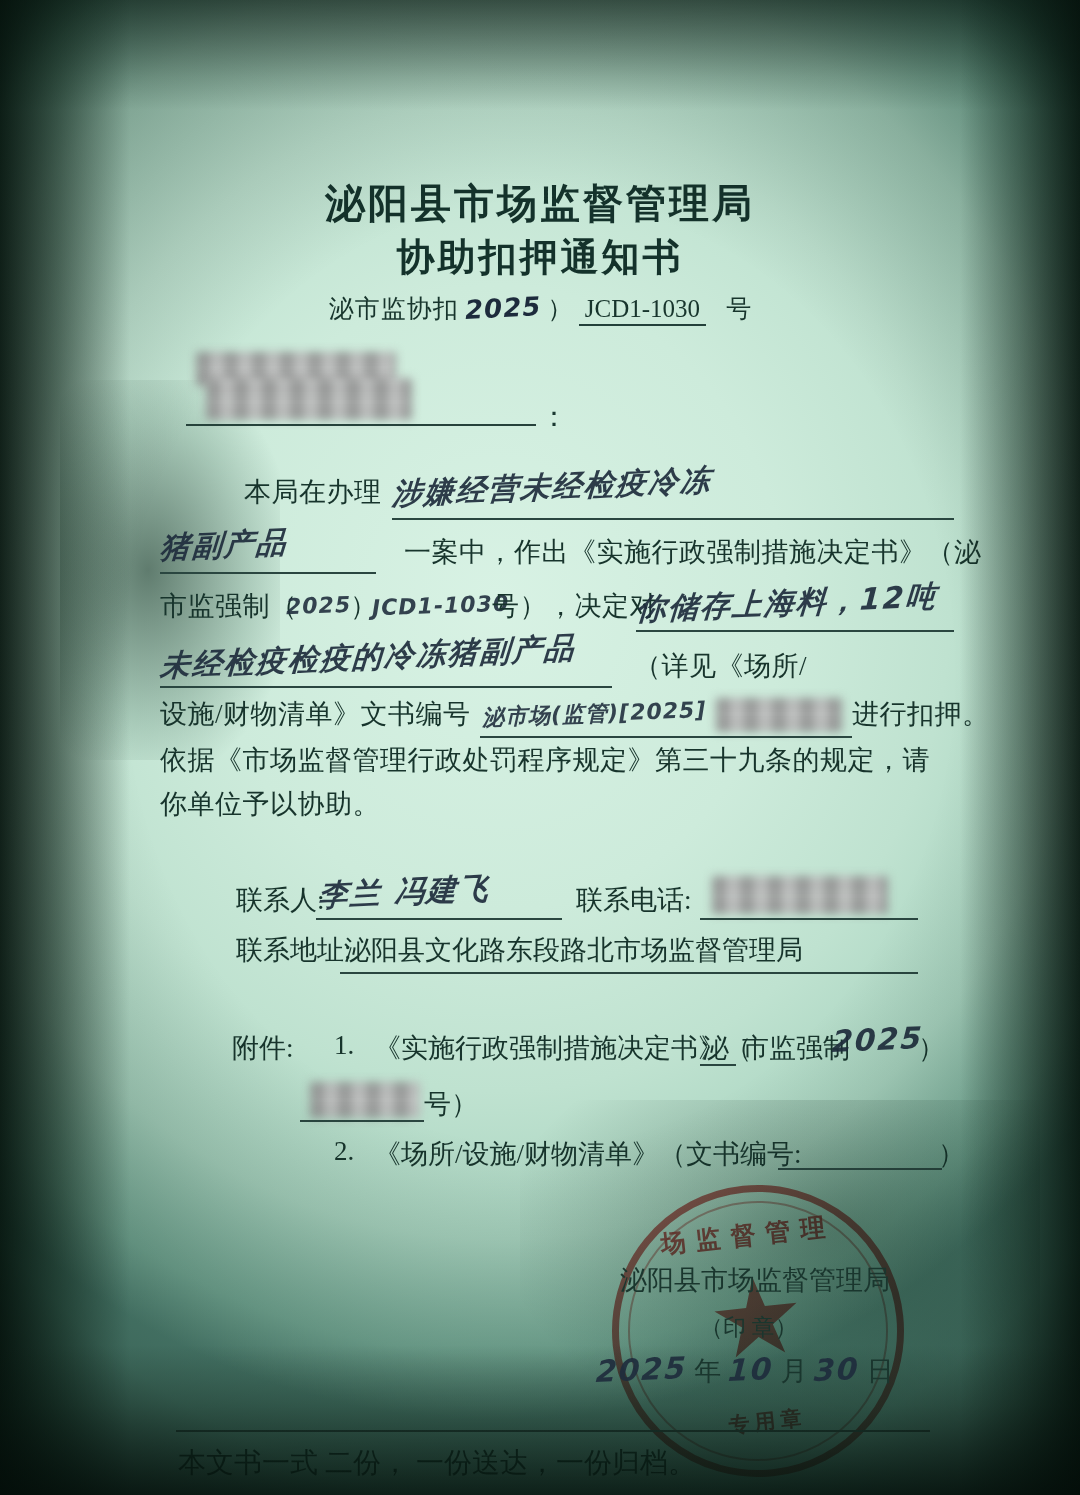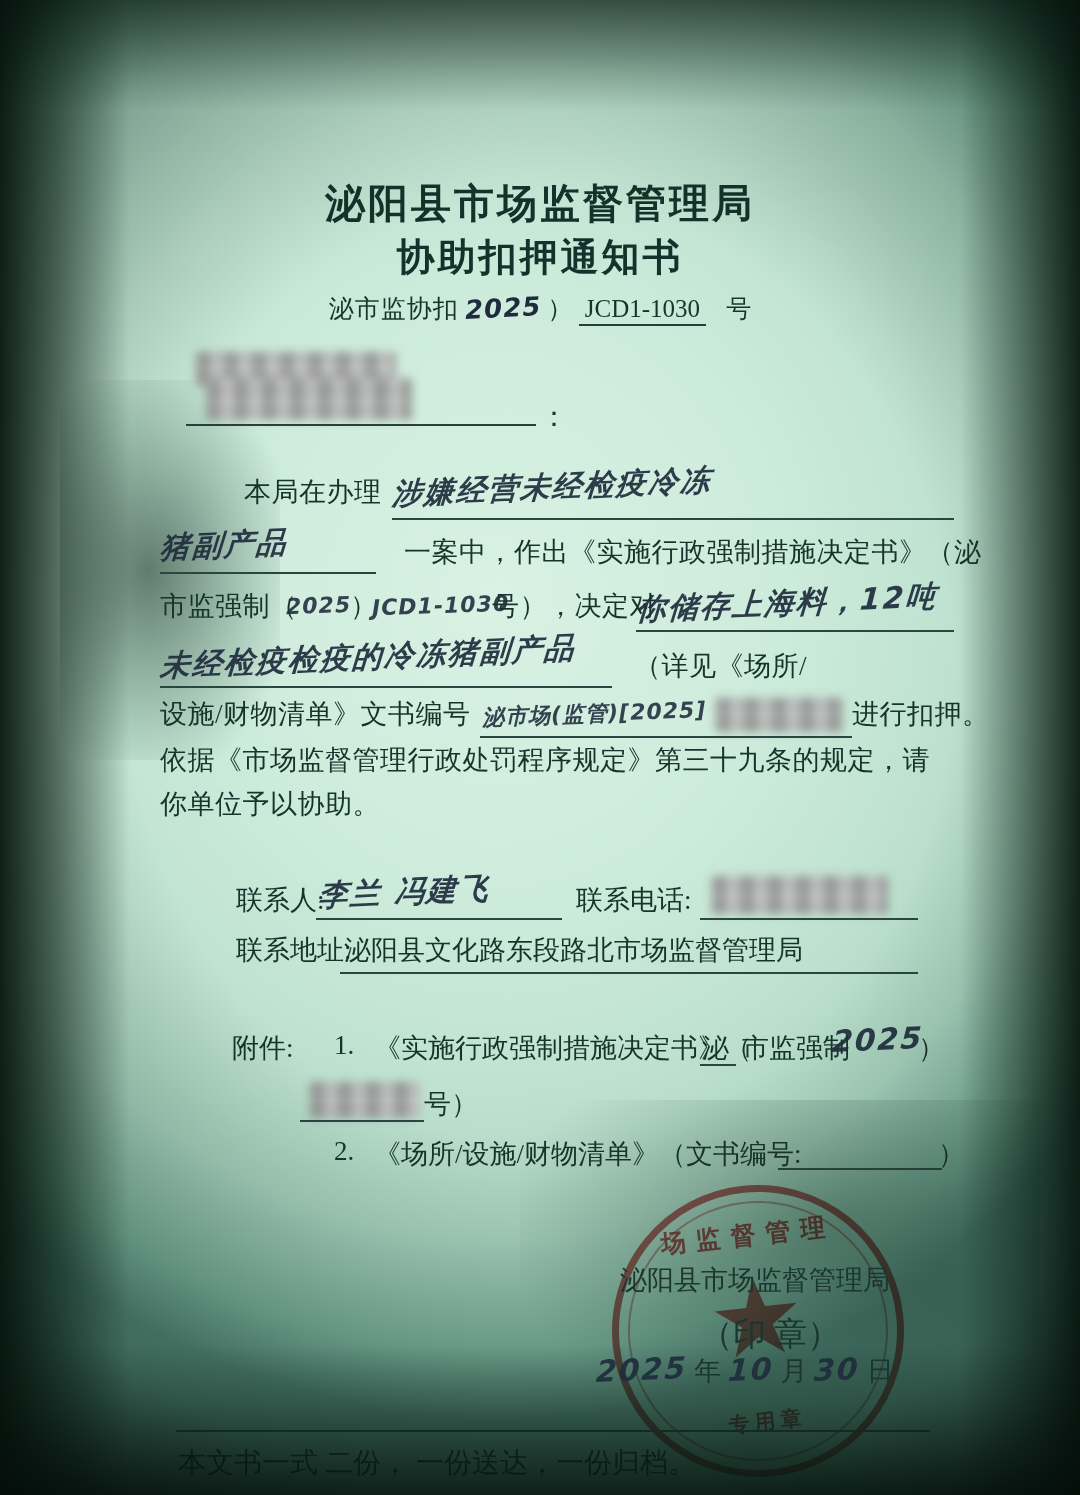--- a/index.html
+++ b/index.html
@@ -238,21 +238,21 @@
     position: absolute;
     left: 620px; top: 1262px;
     font-size: 27px;
     color: #1a362e;
     white-space: nowrap;
     z-index: 5;
   }
   .seal-yinzhang {
     position: absolute;
     left: 700px; top: 1312px;
-    font-size: 33px;
+    font-size: 23px;
     color: #1a362e;
     white-space: nowrap;
     z-index: 5;
   }
   .date-line {
     position: absolute;
     left: 596px; top: 1352px;
     font-size: 27px;
     color: #1a362e;
     white-space: nowrap;

